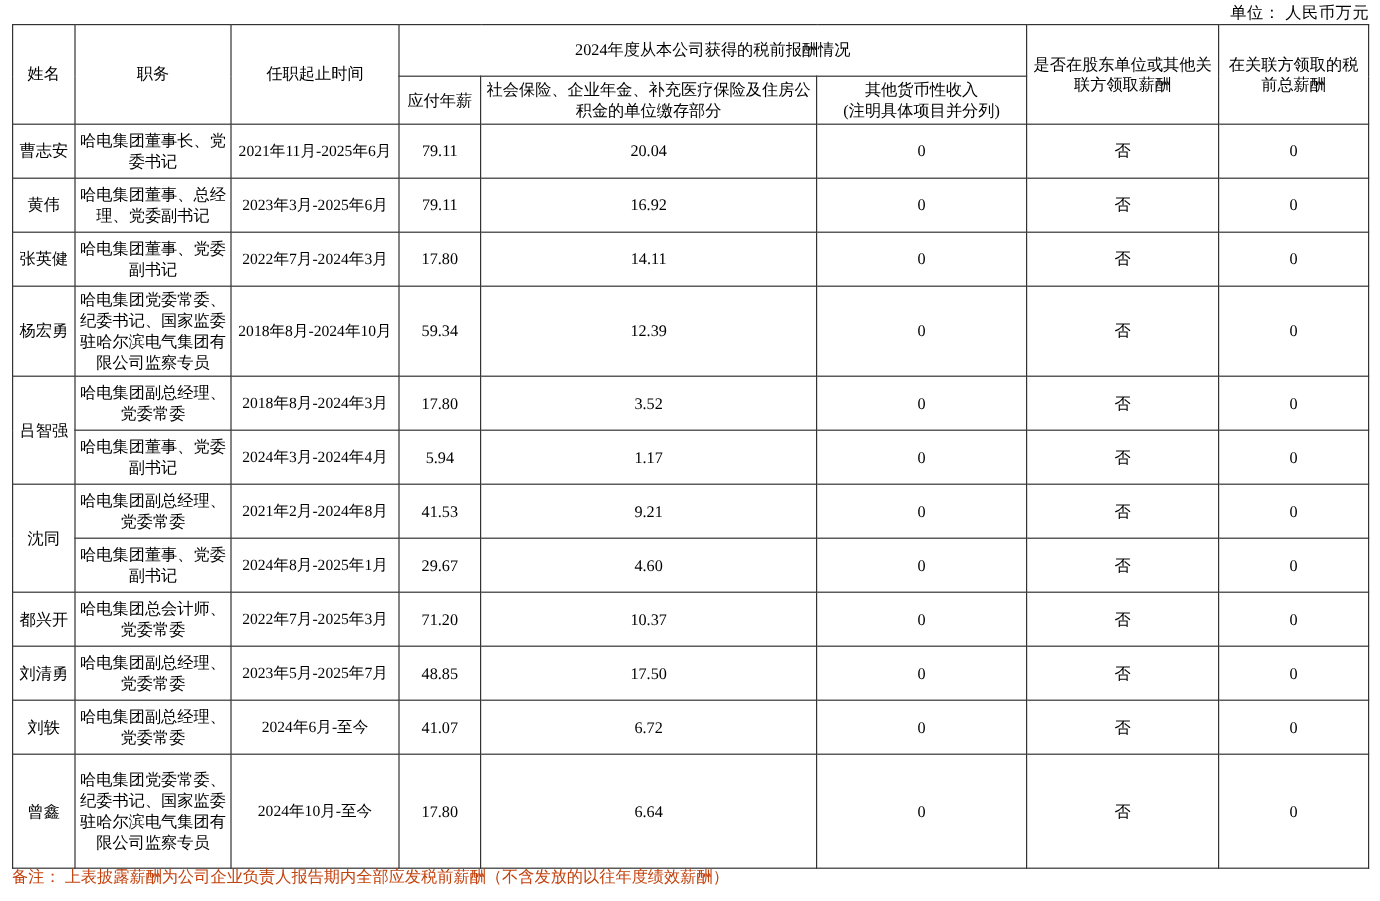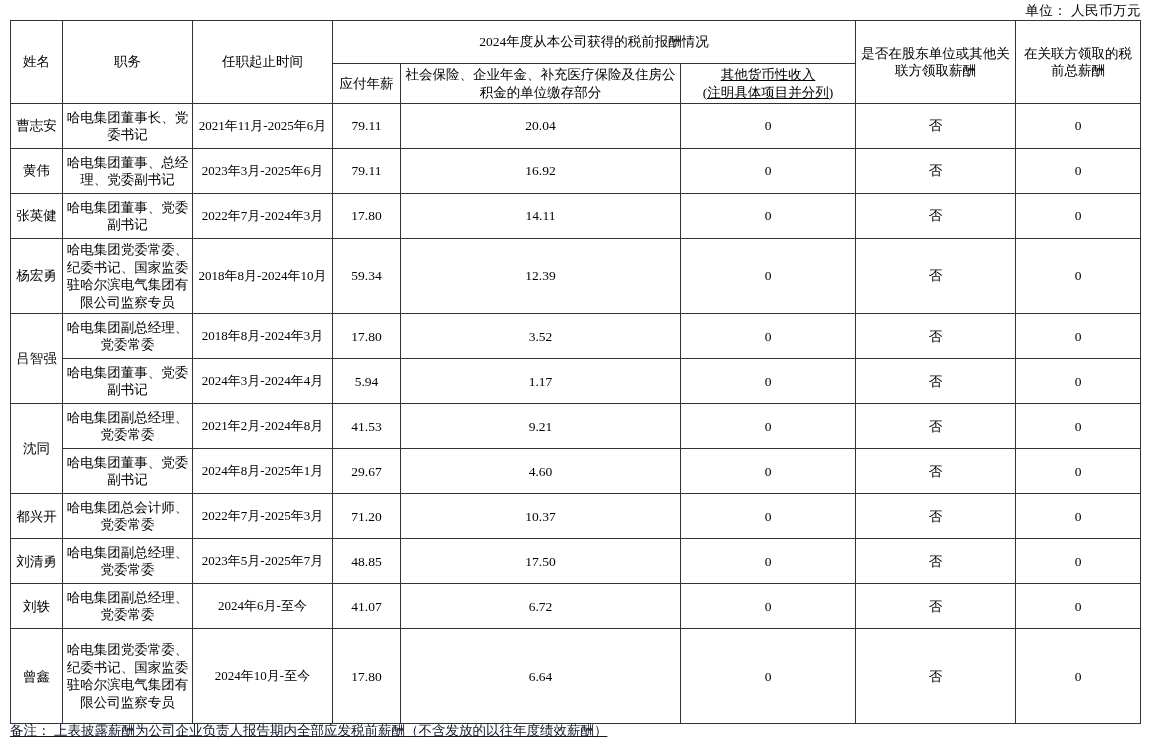--- a/index.html
+++ b/index.html
@@ -43,28 +43,27 @@
     font-weight: normal;
     line-height: 1.3;
     word-break: break-all;
   }
   tr.hdr-group { height: 43px; }
   tr.hdr-sub   { height: 38px; }
   tr.row-std   { height: 45px; }
   tr.row-tall  { height: 67px; }
   tr.row-xtall { height: 95px; }
   td.cell-tenure { white-space: nowrap; font-size: 13px; }
-  .two-line span { display: block; text-decoration: underline; }
+  .two-line span { display: block; }
   .footnote {
     position: absolute;
     top: 722px;
     left: 10px;
     font-size: 13.5px;
-    color: #0f172a;
-    text-decoration: underline;
+    color: #c2410c;
   }
 </style>
 </head>
 <body>
 
 <div class="page">
 
   <div class="unit-label">单位： 人民币万元</div>
 
   <table class="comp-table">

